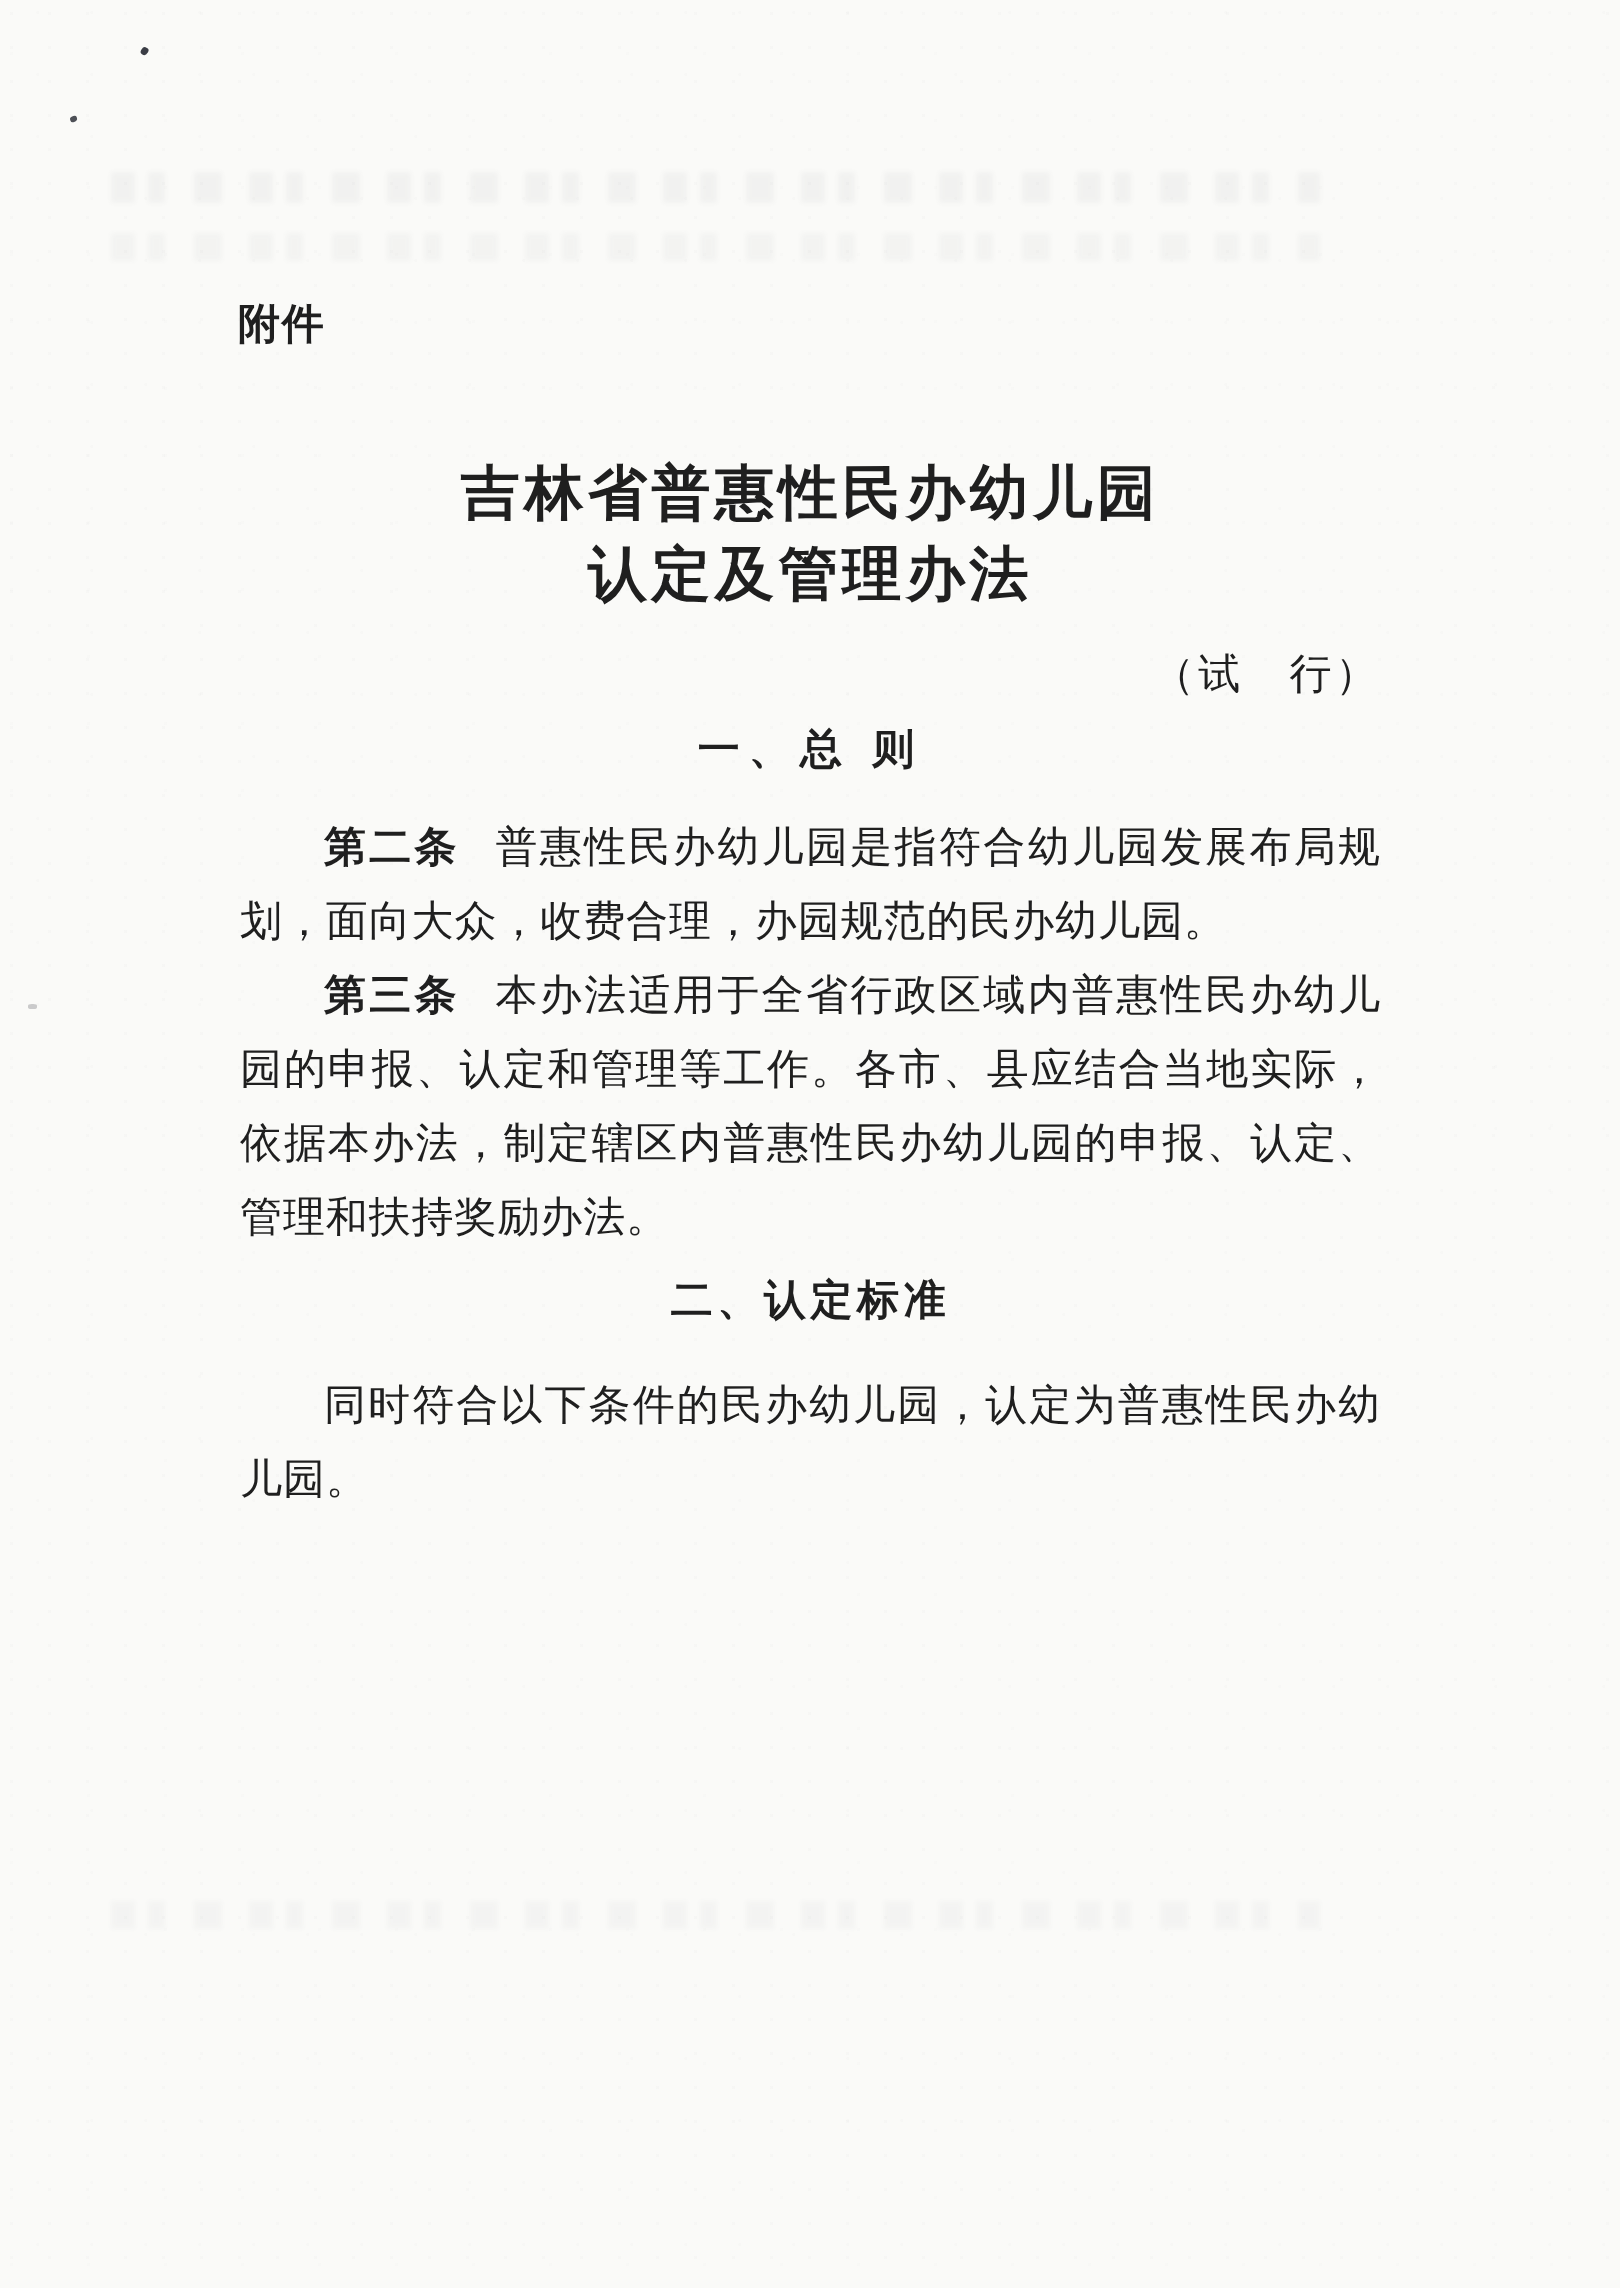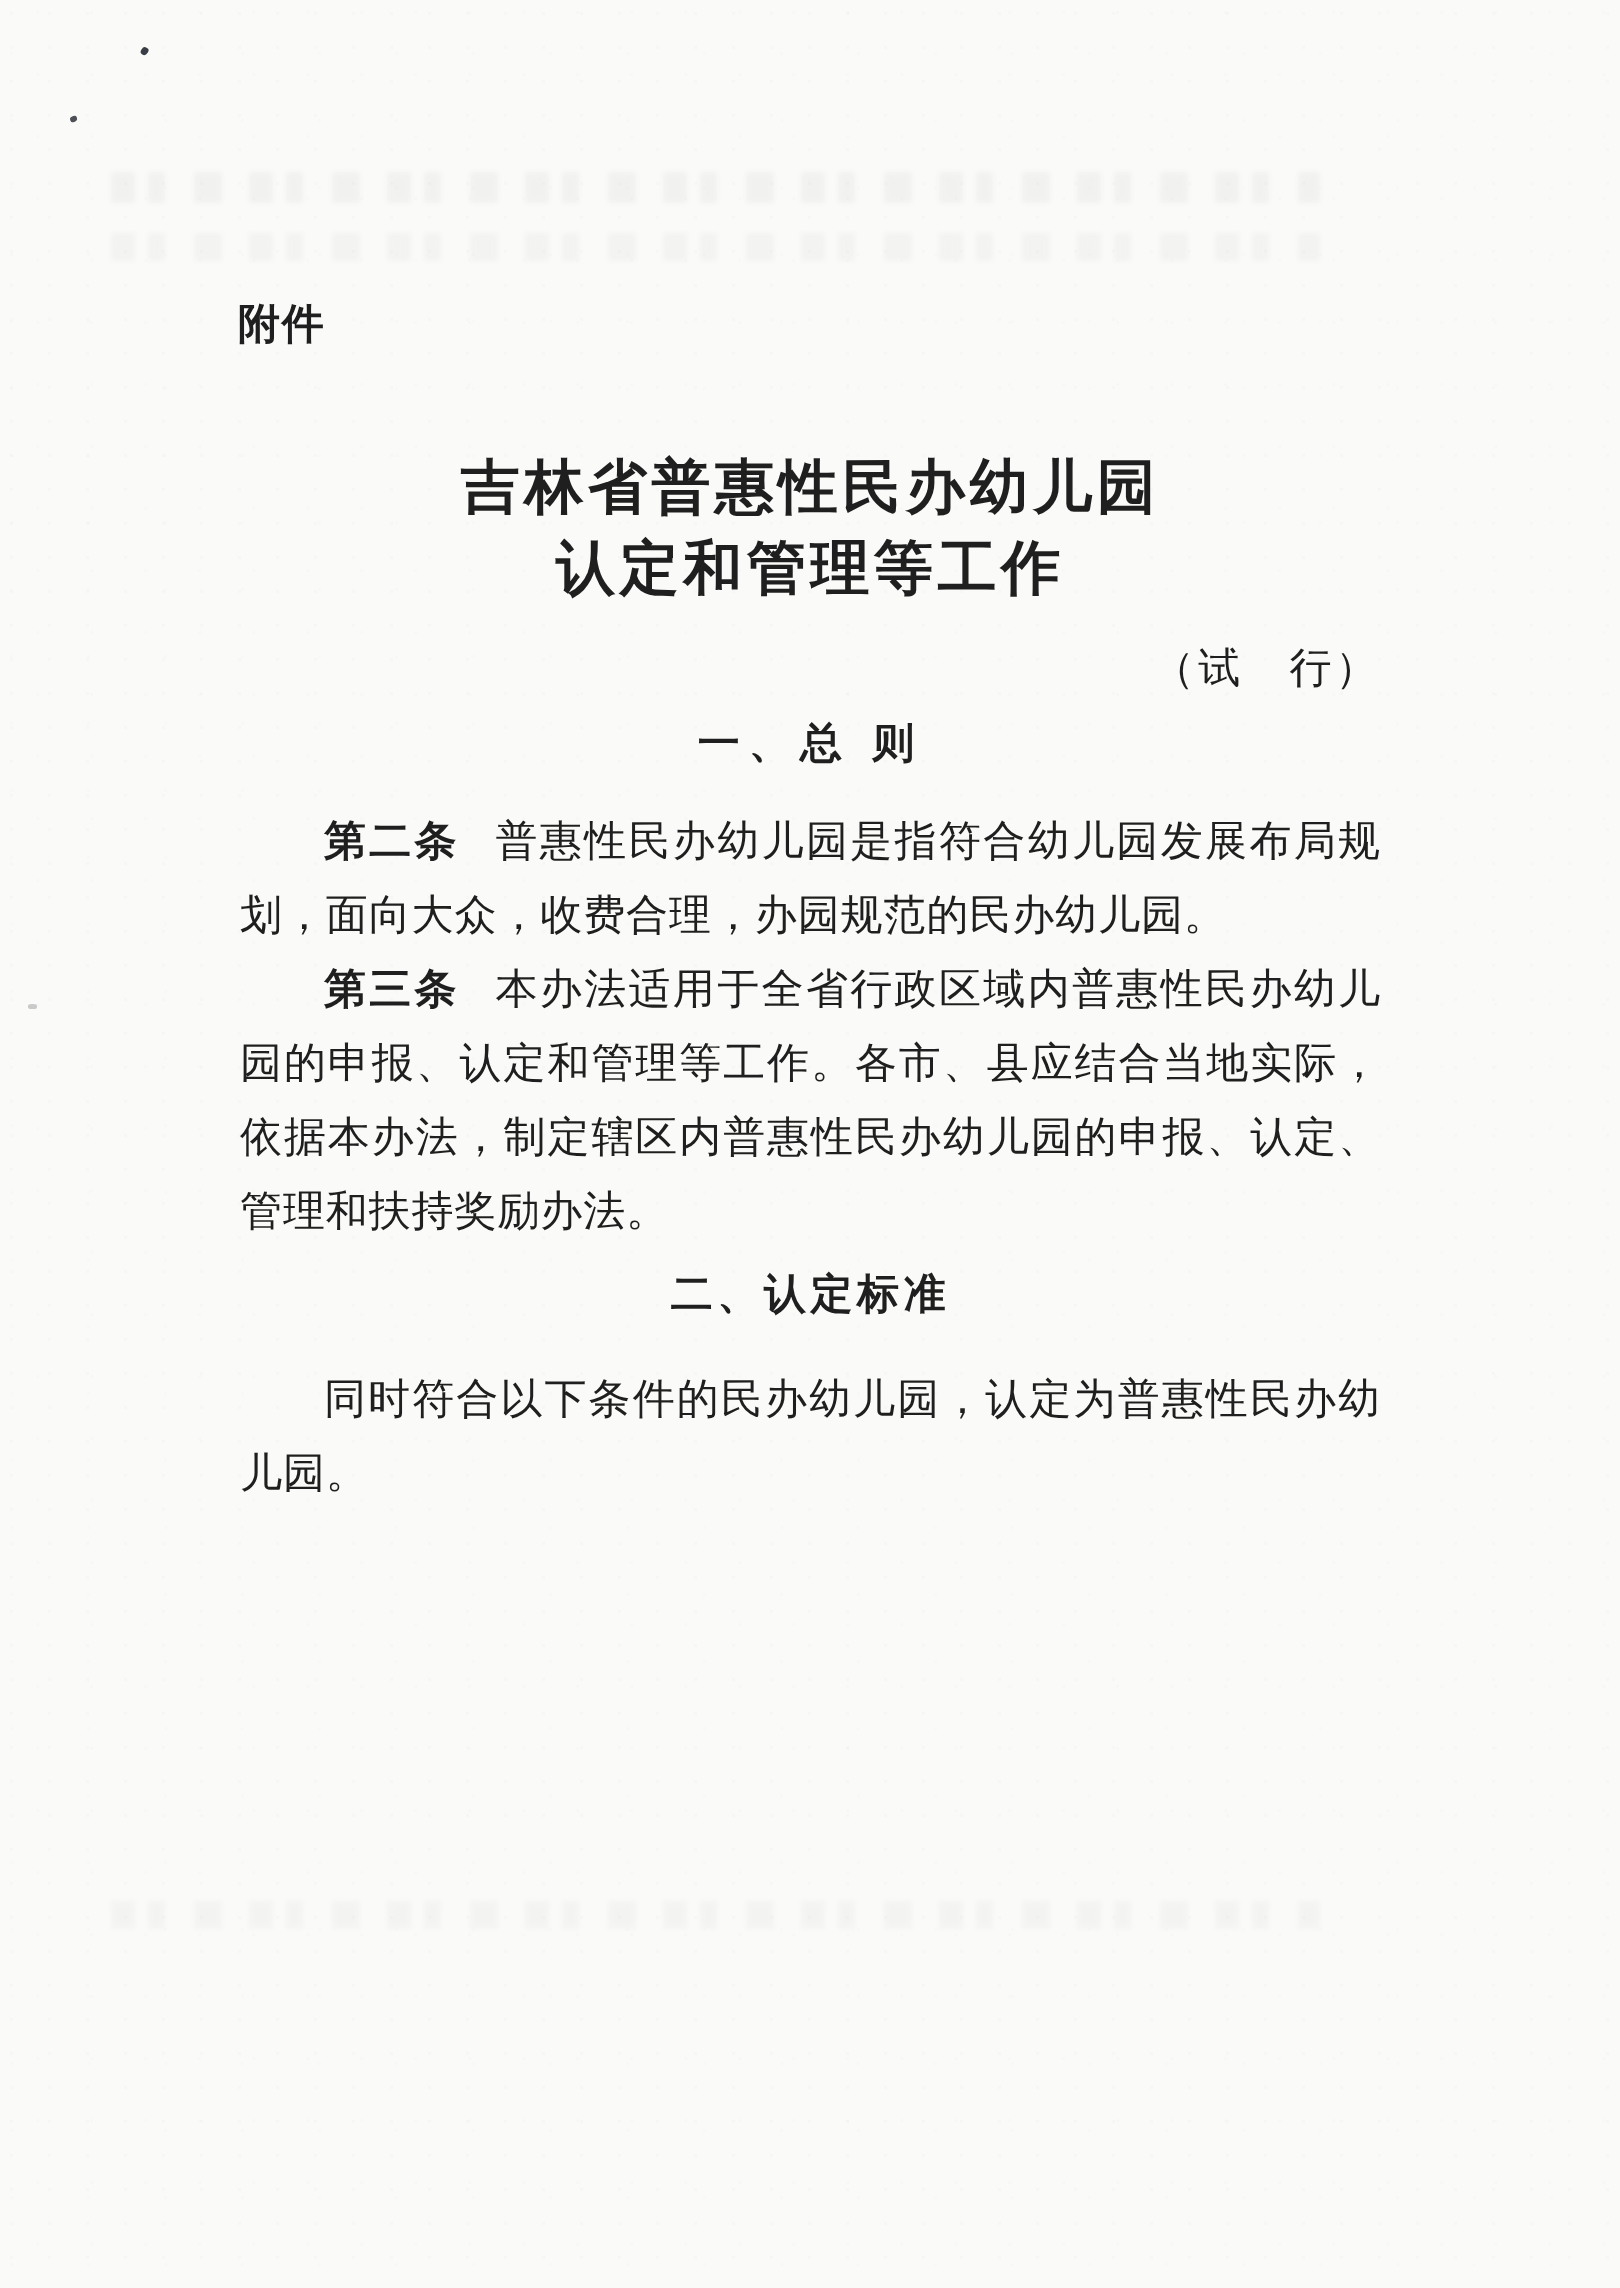--- a/index.html
+++ b/index.html
@@ -31,21 +31,21 @@
     left: 238px;
     font-family: "Liberation Sans", "DejaVu Sans", sans-serif;
     font-weight: 600;
     font-size: 42px;
     line-height: 46px;
     letter-spacing: 1.8px;
   }
   .content {
     position: absolute;
     left: 240px;
-    top: 6px;
+    top: 12px;
     width: 1141px;
   }
   .doc-title {
     margin: 441px 0 0 0;
     text-align: center;
     font-family: "Liberation Serif", "DejaVu Serif", serif;
     font-weight: 700;
     font-size: 59px;
     line-height: 81px;
     letter-spacing: 4.6px;
@@ -130,21 +130,21 @@
   <span class="speck s2"></span>
   <span class="speck s3"></span>
   <div class="bleed b1"></div>
   <div class="bleed b2"></div>
   <div class="bleed b3"></div>
 
   <div class="attachment">附件</div>
 
   <div class="content">
 
-    <h1 class="doc-title"><span>吉林省普惠性民办幼儿园</span><br><span>认定和管理等工作</span></h1>
+    <h1 class="doc-title"><span>吉林省普惠性民办幼儿园</span><br><span>认定及管理办法</span></h1>
 
     <div class="doc-subtitle">（试　行）</div>
 
     <h2 class="section-heading first">一、总 则</h2>
 
 
     <p class="body-para"><span class="para-label">第二条</span><span>普惠性民办幼儿园是指符合幼儿园发展布局规划，面向大众，收费合理，办园规范的民办幼儿园。</span></p>
 
     <p class="body-para"><span class="para-label">第三条</span><span>本办法适用于全省行政区域内普惠性民办幼儿园的申报、认定和管理等工作。各市、县应结合当地实际，依据本办法，制定辖区内普惠性民办幼儿园的申报、认定、管理和扶持奖励办法。</span></p>
 

